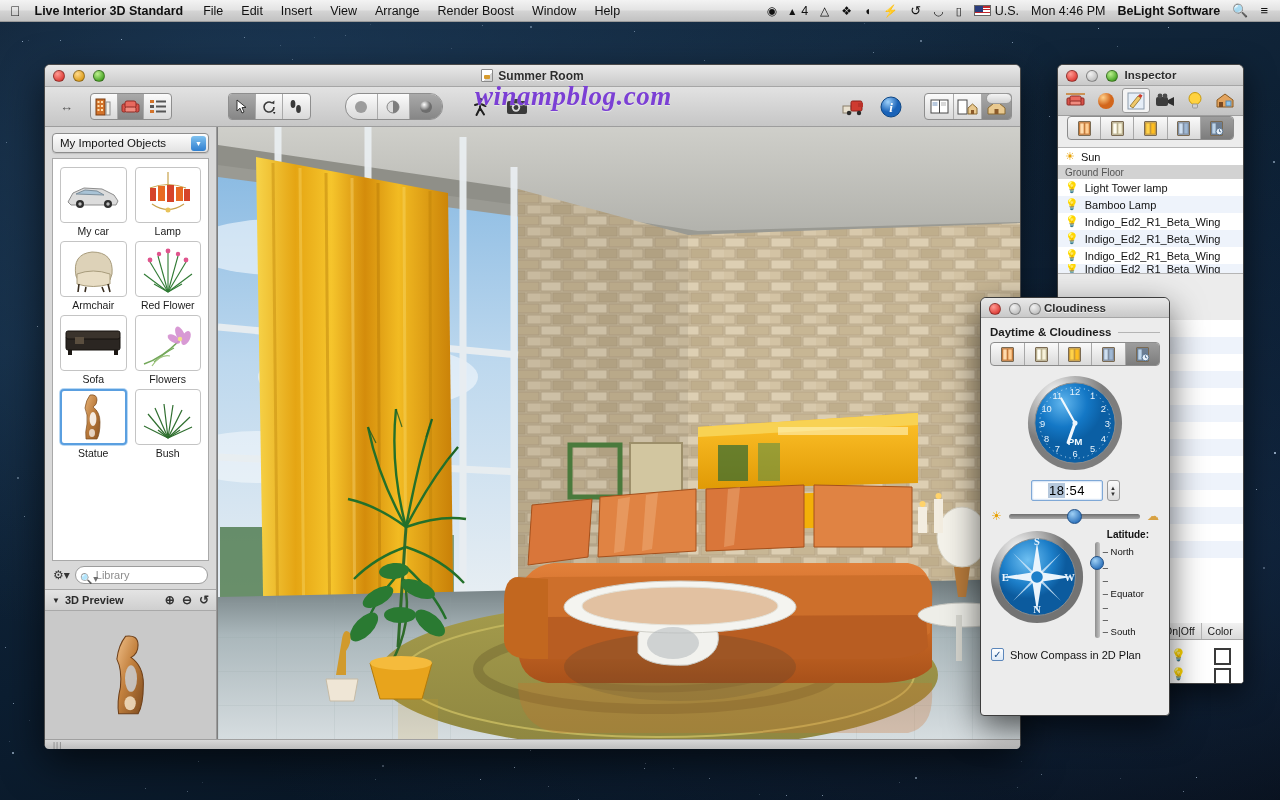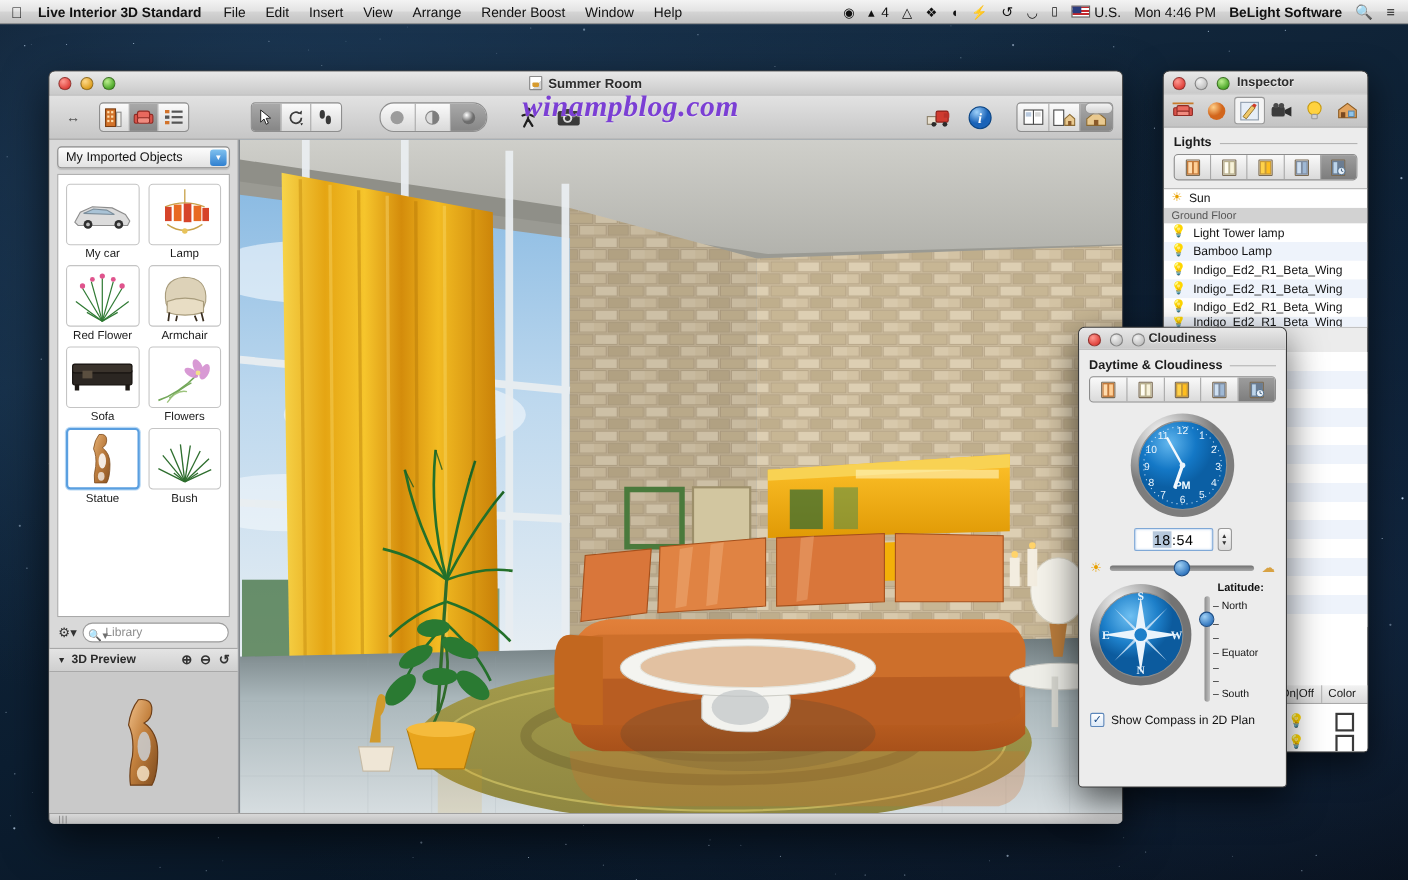--- a/index.html
+++ b/index.html
@@ -593,51 +593,51 @@
               <rect x="42" y="18" width="6" height="12" fill="#d6442a"></rect>
               <path d="M10 33 Q26 44 42 33" fill="none" stroke="#c8a24a" stroke-width="1.2"></path>
               <circle cx="26" cy="39" r="2.5" fill="#e8c35a"></circle>
             </svg>
           </div>
           <div class="liblabel">Lamp</div>
         </div>
 
         <div class="libitem">
           <div class="thumb">
+            <svg width="54" height="50" viewBox="0 0 54 50">
+              <path d="M10 32 Q6 10 26 8 Q48 8 46 30 L44 36 L12 36 Z" fill="#ddd2b8" stroke="#a89c7c"></path>
+              <path d="M11 30 Q27 24 44 30 L44 40 Q27 45 11 40 Z" fill="#e8ddc4" stroke="#a89c7c"></path>
+              <path d="M13 40 L12 48 M42 40 L44 48 M20 43 L19 48 M36 43 L38 48" stroke="#3a2e20" stroke-width="1.6"></path>
+            </svg>
+          </div>
+          <div class="liblabel">Armchair</div>
+        </div>
+
+        <div class="libitem">
+          <div class="thumb">
             <svg width="56" height="50" viewBox="0 0 56 50">
               <g stroke="#2f7a33" stroke-width="1.1" fill="none">
                 <path d="M28 48 L10 18"></path>
                   <path d="M28 48 L18 12"></path>
                   <path d="M28 48 L28 9"></path>
                 <path d="M28 48 L38 12"></path>
                   <path d="M28 48 L46 18"></path>
                   <path d="M28 48 L4 30"></path>
                   <path d="M28 48 L52 30"></path>
                 <path d="M28 48 L14 40"></path>
                   <path d="M28 48 L42 40"></path>
               </g>
               <circle cx="10" cy="16" r="2.4" fill="#e0548d"></circle>
                 <circle cx="19" cy="10" r="2.2" fill="#e0548d"></circle>
               <circle cx="28" cy="7" r="2.4" fill="#e0548d"></circle>
                 <circle cx="38" cy="10" r="2.2" fill="#e0548d"></circle>
               <circle cx="46" cy="16" r="2.4" fill="#e0548d"></circle>
             </svg>
           </div>
           <div class="liblabel">Red Flower</div>
-        </div>
-
-        <div class="libitem">
-          <div class="thumb">
-            <svg width="54" height="50" viewBox="0 0 54 50">
-              <path d="M10 32 Q6 10 26 8 Q48 8 46 30 L44 36 L12 36 Z" fill="#ddd2b8" stroke="#a89c7c"></path>
-              <path d="M11 30 Q27 24 44 30 L44 40 Q27 45 11 40 Z" fill="#e8ddc4" stroke="#a89c7c"></path>
-              <path d="M13 40 L12 48 M42 40 L44 48 M20 43 L19 48 M36 43 L38 48" stroke="#3a2e20" stroke-width="1.6"></path>
-            </svg>
-          </div>
-          <div class="liblabel">Armchair</div>
         </div>
 
         <div class="libitem">
           <div class="thumb">
             <svg width="60" height="34" viewBox="0 0 60 34">
               <rect x="3" y="10" width="54" height="14" rx="2" fill="#2b2622" stroke="#16120f"></rect>
               <rect x="3" y="5" width="54" height="8" rx="2" fill="#3a332c" stroke="#16120f"></rect>
               <rect x="12" y="11" width="9" height="7" fill="#5a4e3f"></rect>
               <rect x="5" y="24" width="4" height="5" fill="#1c1814"></rect>
                 <rect x="51" y="24" width="4" height="5" fill="#1c1814"></rect>
@@ -1003,24 +1003,20 @@
     </div>
     <div class="insp-tab">
       <svg width="20" height="17" viewBox="0 0 20 17">
         <path d="M2 8 L10 2 L18 8 L18 15 L2 15 Z" fill="#e3a45e" stroke="#8a5a22"></path>
         <rect x="11" y="9" width="5" height="5" fill="#8fc4ea" stroke="#5a87ab"></rect>
         <rect x="4" y="10" width="4" height="5" fill="#7a4a22"></rect>
       </svg>
     </div>
   </div>
 
-  <div class="sectionhdr">
-    <span>Lights</span>
-    <span class="rule"></span>
-  </div>
 
   <div class="segbar">
     <div class="seg">
       <svg class="winicon" viewBox="0 0 13 15">
           <rect width="13" height="15" fill="#c47a3a"></rect>
           <rect x="1.5" y="1.5" width="4" height="12" fill="#ffdcae"></rect>
           <rect x="7.5" y="1.5" width="4" height="12" fill="#ffcf95"></rect>
         </svg>
     </div>
     <div class="seg">

